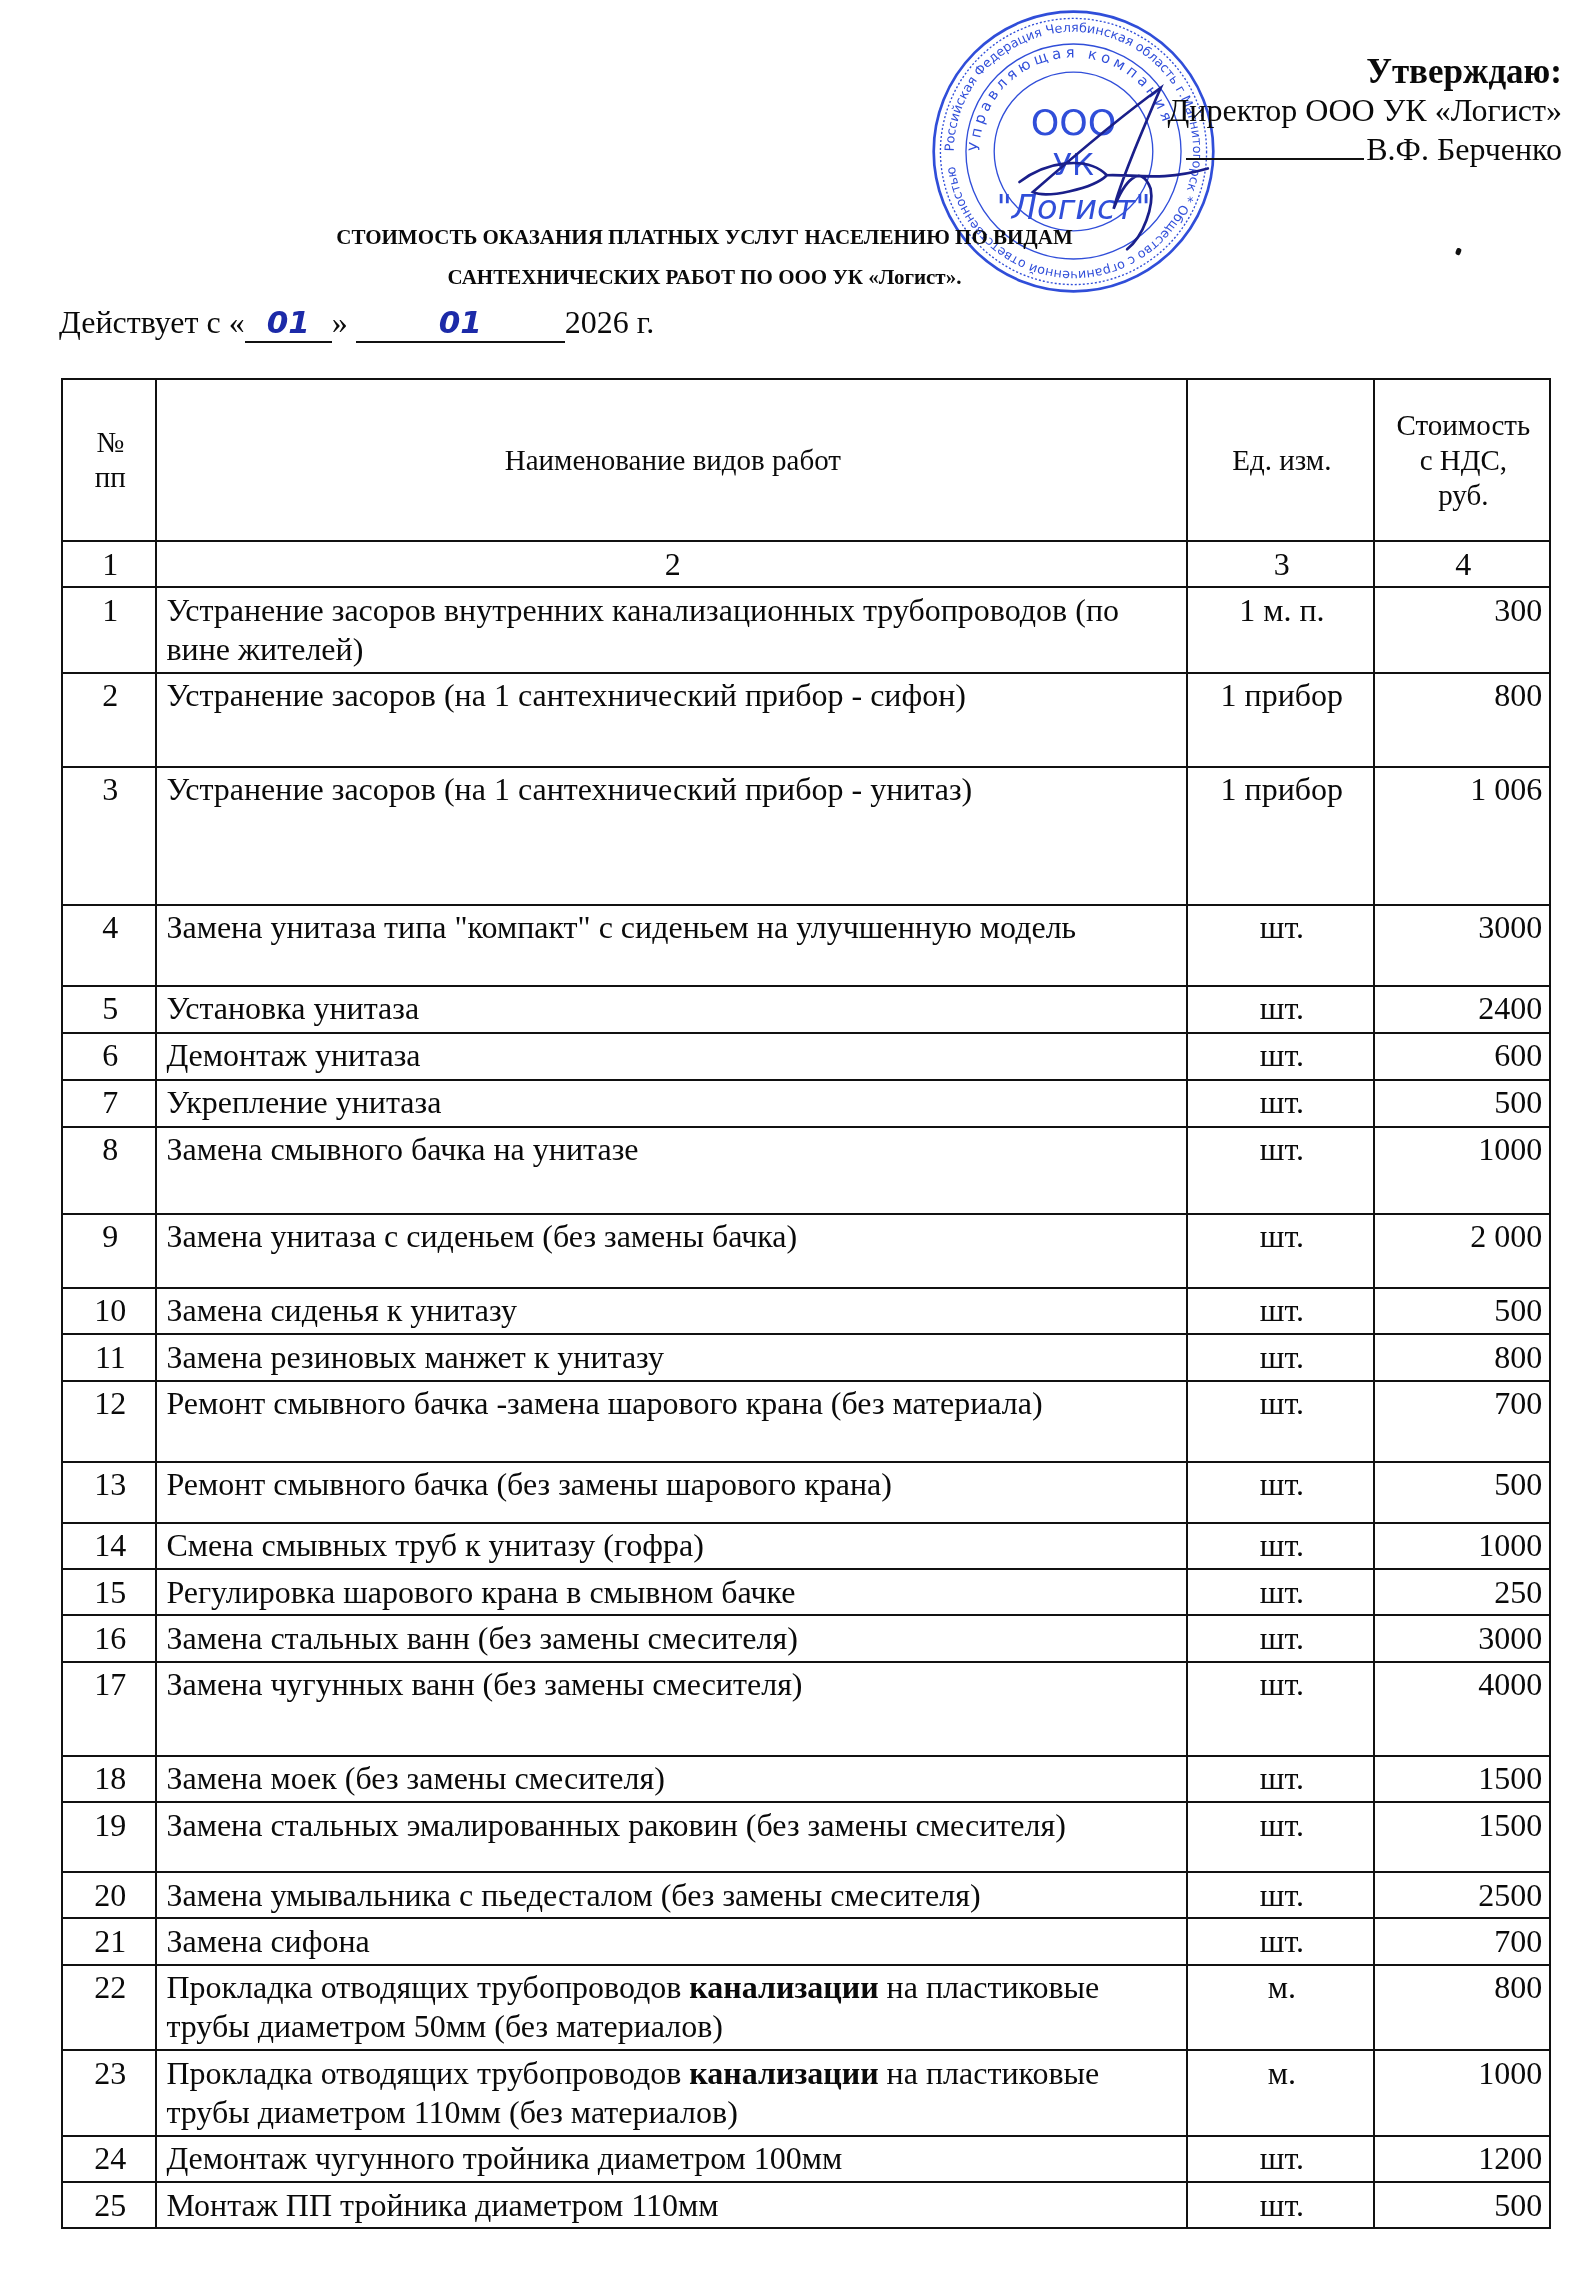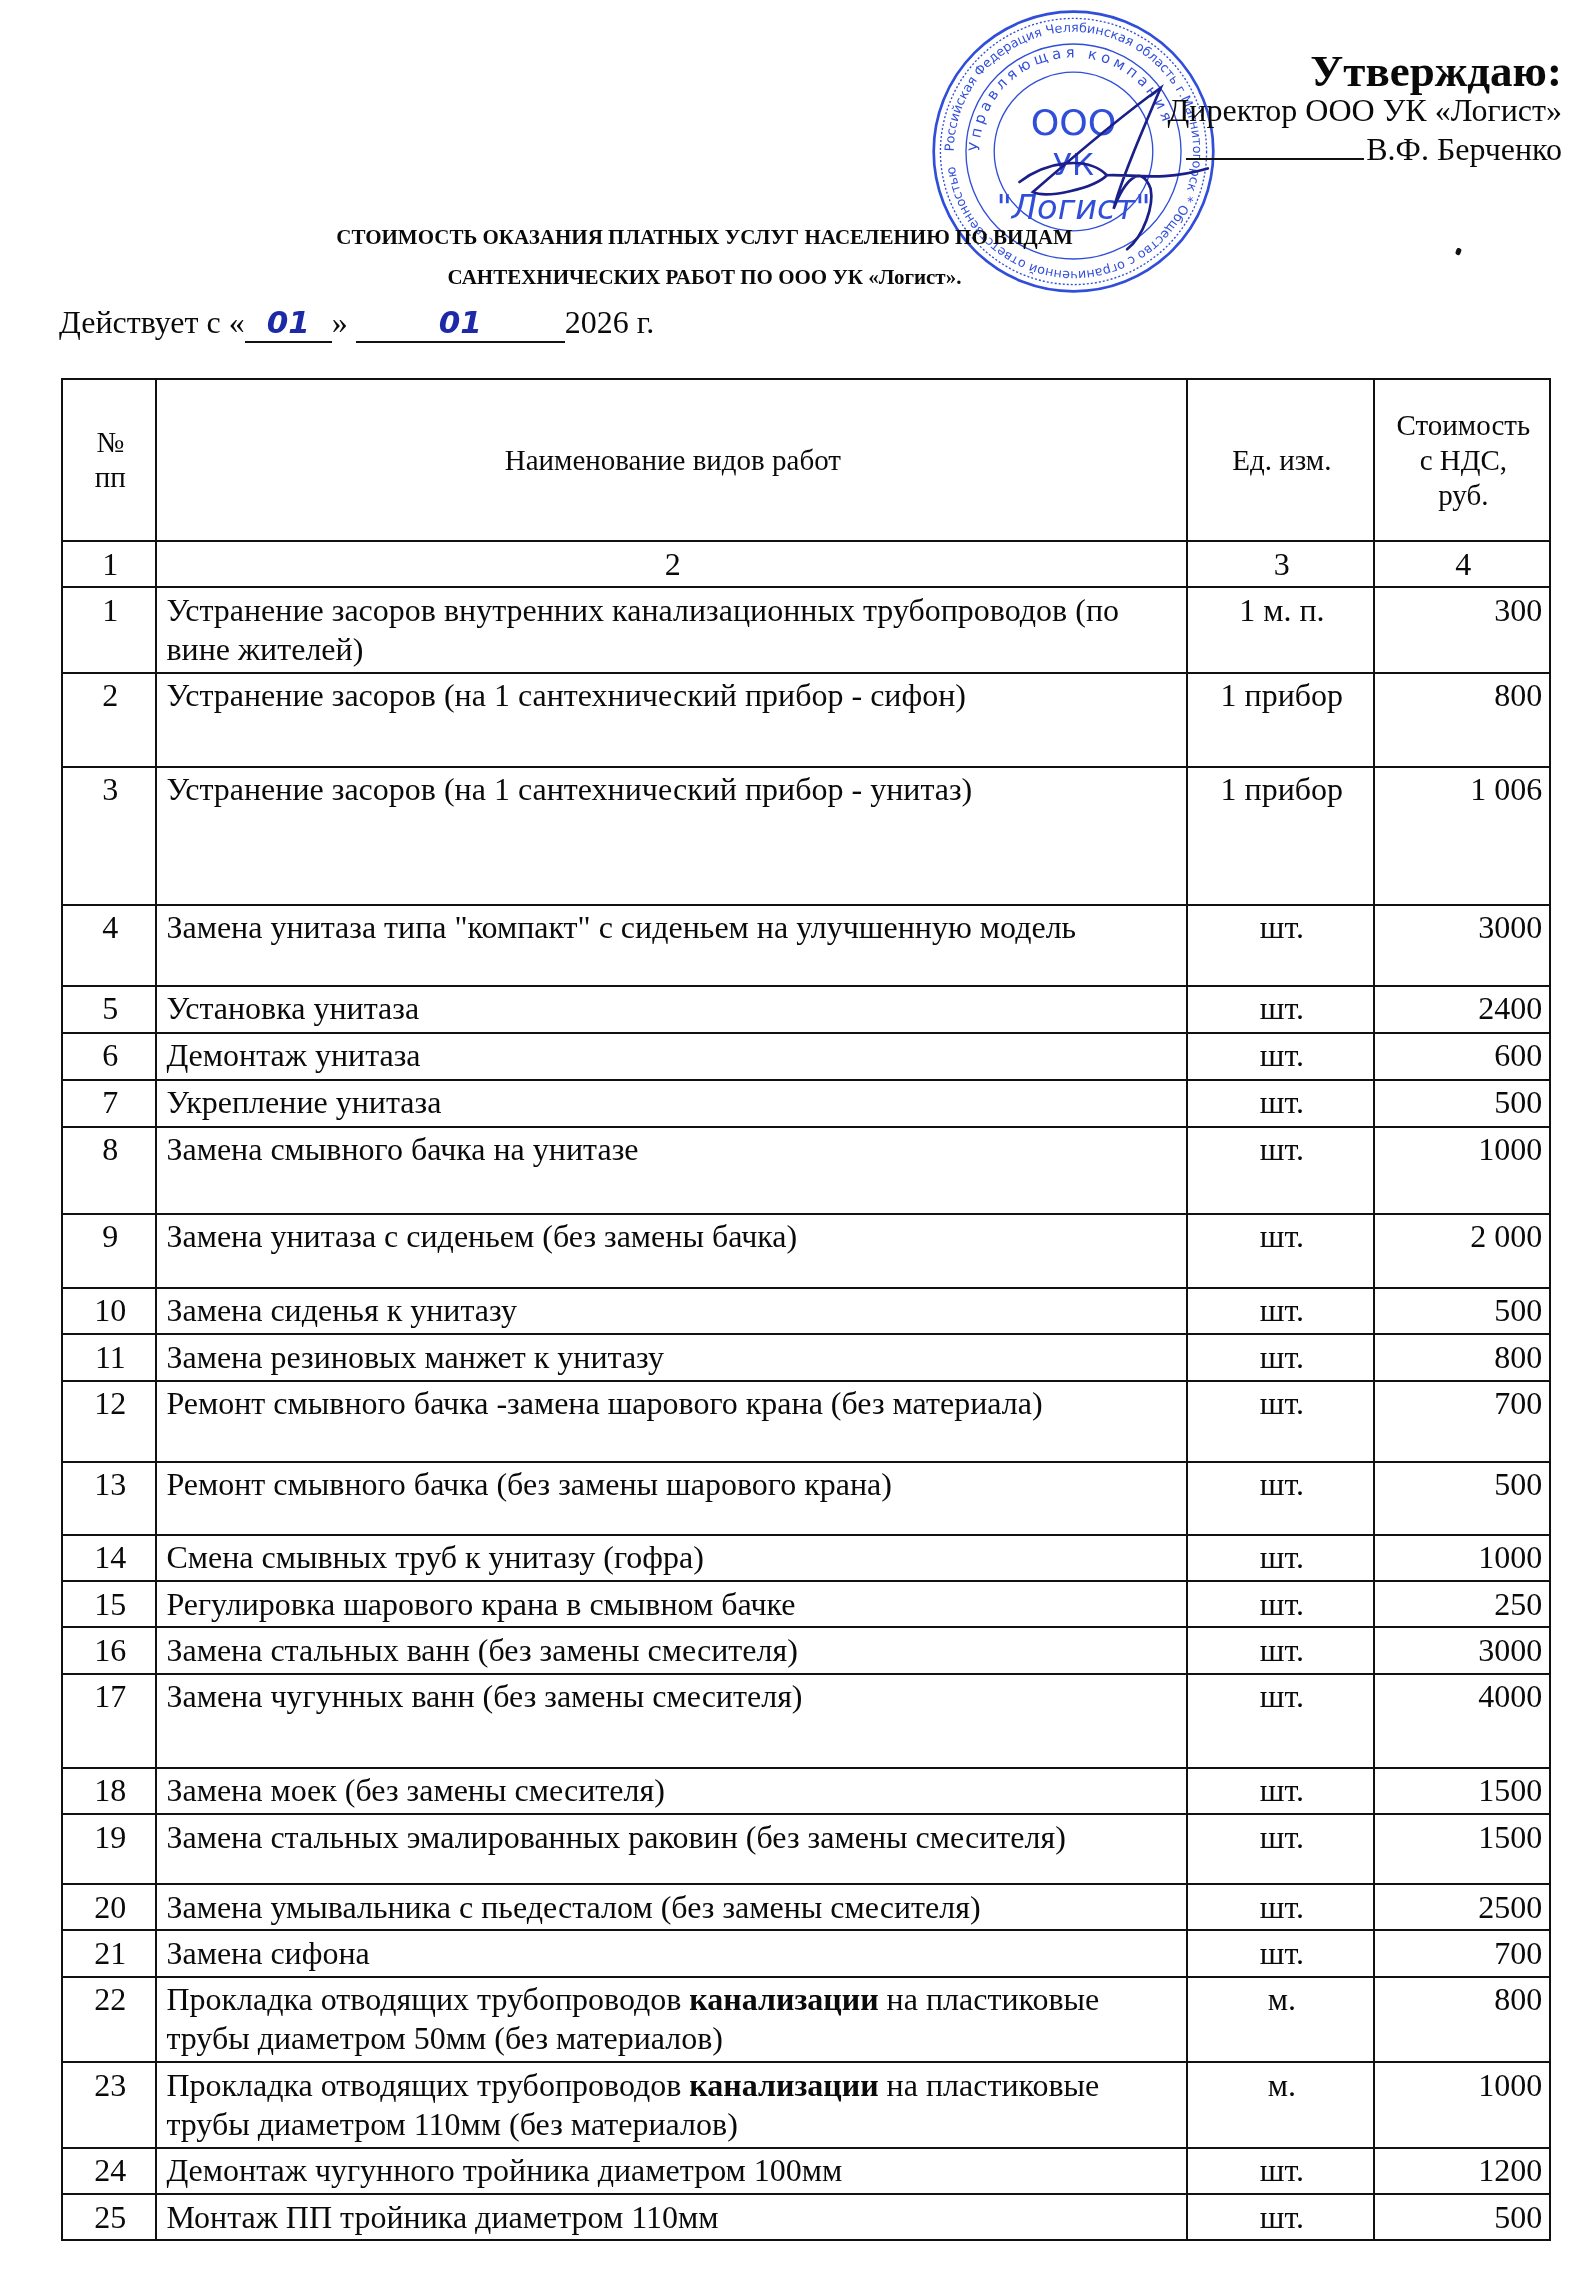--- a/index.html
+++ b/index.html
@@ -4,21 +4,21 @@
 <style>
   html, body { margin: 0; padding: 0; background: #ffffff; }
   body {
     width: 1597px; height: 2295px; position: relative; overflow: hidden;
     font-family: "Liberation Serif", "DejaVu Serif", serif; color: #0a0a0a;
   }
   .approve {
     position: absolute; right: 35px; top: 52px; text-align: right;
     font-size: 32px; line-height: 39px;
   }
-  .approve .approve-title { font-weight: bold; font-size: 45px; }
+  .approve .approve-title { font-weight: bold; font-size: 35px; }
   .approve .sign-line {
     display: inline-block; width: 178px; border-bottom: 2px solid #111;
     margin-right: 2.7px; vertical-align: baseline;
   }
   .title {
     position: absolute; left: 0; width: 1597px; top: 217px; text-align: center;
     font-weight: bold; font-size: 21px; line-height: 40px; padding-left: 0;
   }
   .title div { margin-left: -188px; }
   .effective {
@@ -200,21 +200,21 @@
         <td class="name">Замена резиновых манжет к унитазу</td>
         <td class="unit">шт.</td>
         <td class="price-cell">800</td>
       </tr>
       <tr style="height: 81px;">
         <td class="num">12</td>
         <td class="name">Ремонт смывного бачка -замена шарового крана (без материала)</td>
         <td class="unit">шт.</td>
         <td class="price-cell">700</td>
       </tr>
-      <tr style="height: 73px; border-radius: 7px;">
+      <tr style="height: 61px; border-radius: 7px;">
         <td class="num">13</td>
         <td class="name">Ремонт смывного бачка (без замены шарового крана)</td>
         <td class="unit">шт.</td>
         <td class="price-cell">500</td>
       </tr>
       <tr style="height: 44px;">
         <td class="num">14</td>
         <td class="name">Смена смывных труб к унитазу (гофра)</td>
         <td class="unit">шт.</td>
         <td class="price-cell">1000</td>

